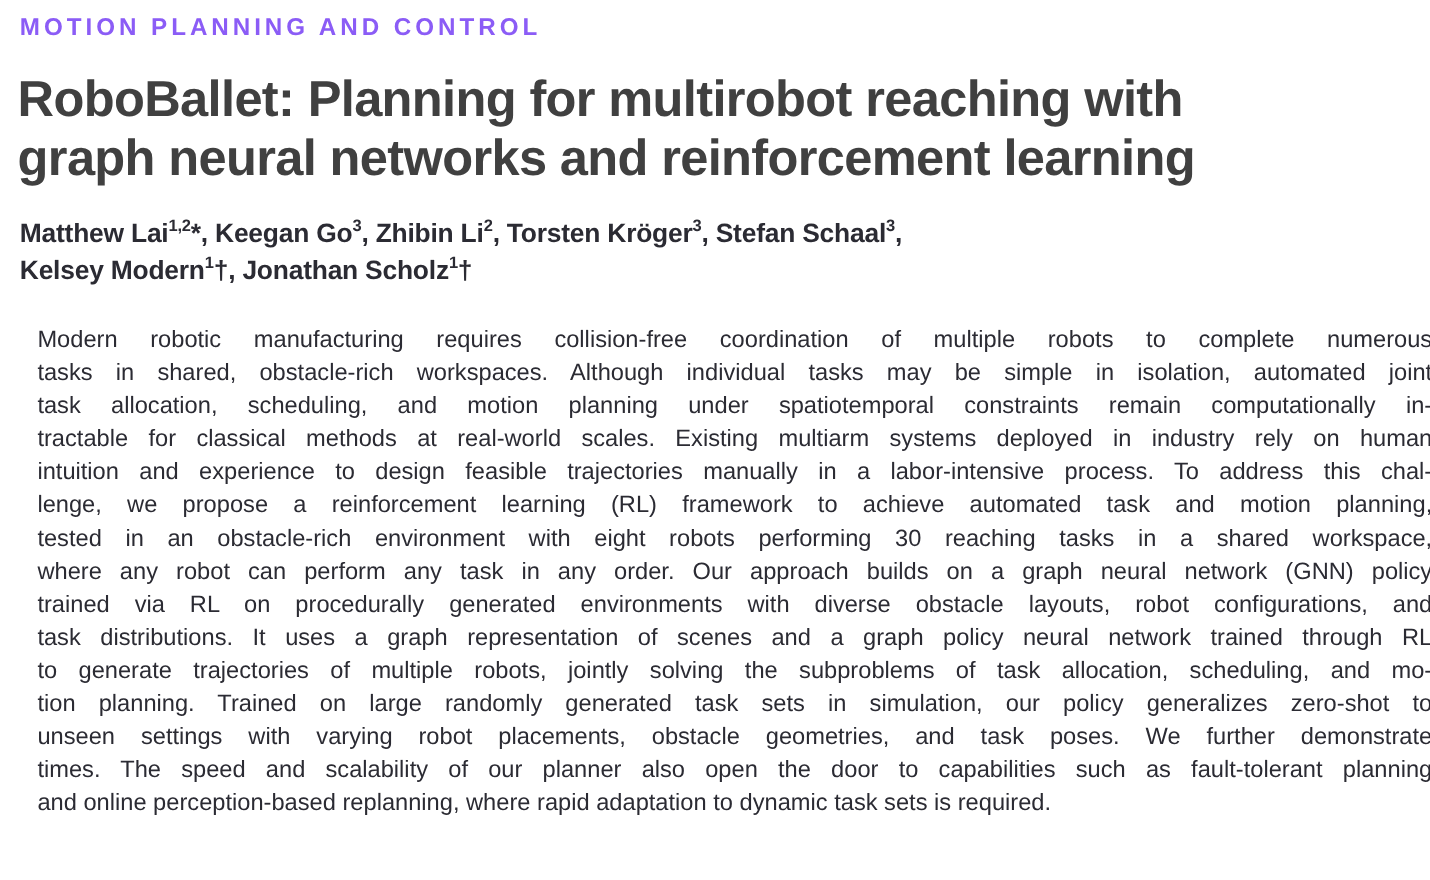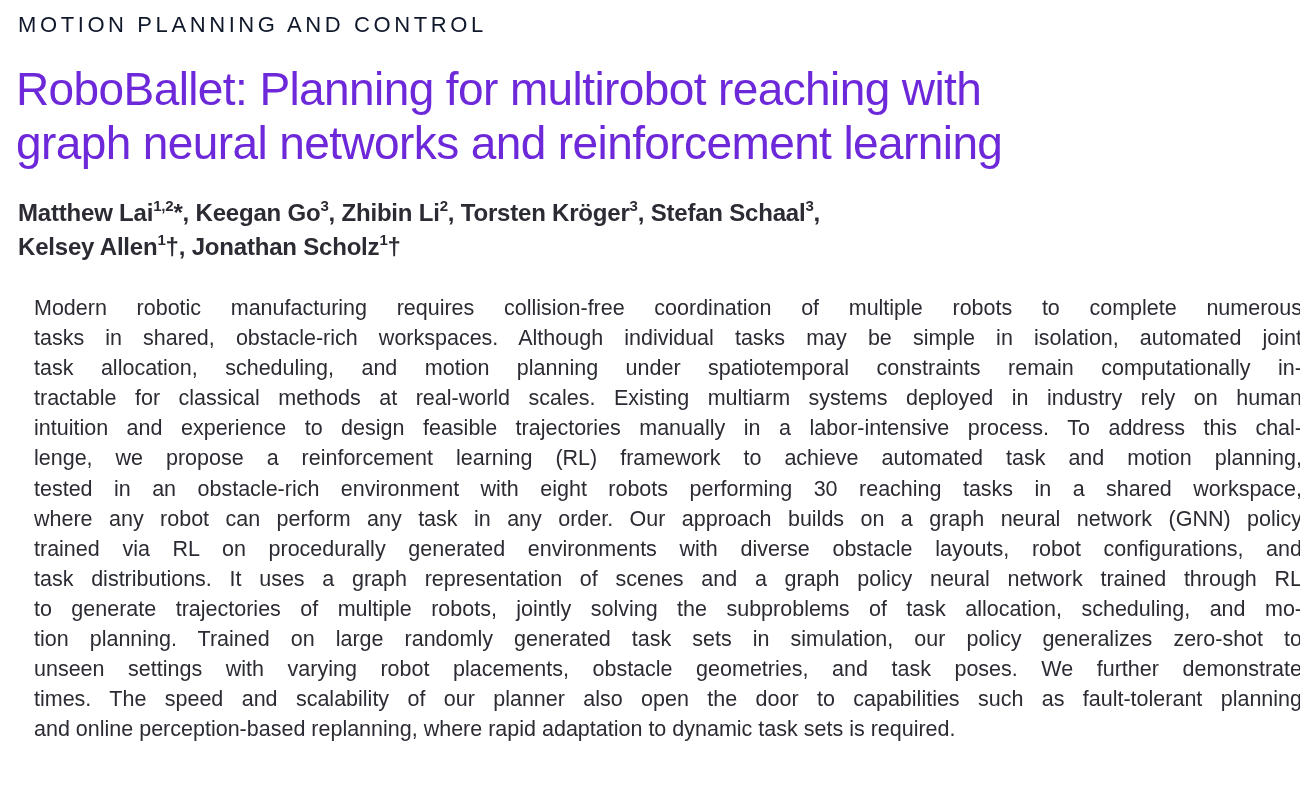--- a/index.html
+++ b/index.html
@@ -19,34 +19,34 @@
       position: absolute;
       left: 18px;
       top: 0;
       width: 1264px;
     }
     .kicker {
       position: absolute;
       left: 0;
       top: 12px;
       font-size: 22px;
-      font-weight: normal;
+      font-weight: bold;
       letter-spacing: 3.6px;
-      color: #0f172a;
+      color: #8b5cf6;
       white-space: nowrap;
     }
     .title {
       position: absolute;
       left: -2px;
       top: 62px;
       margin: 0;
       font-size: 46px;
       line-height: 54px;
-      font-weight: normal;
-      color: #6d28d9;
+      font-weight: bold;
+      color: #404040;
       letter-spacing: -0.6px;
       white-space: nowrap;
     }
     .title-line {
       display: block;
     }
     .authors {
       position: absolute;
       left: 0;
       top: 196px;
@@ -100,21 +100,21 @@
   <h1 class="title">
     <span class="title-line">RoboBallet: Planning for multirobot reaching with</span>
     <span class="title-line">graph neural networks and reinforcement learning</span>
   </h1>
 
   <div class="authors">
     <span class="author-line">
       <span class="author"><span>Matthew Lai</span><sup>1,2</sup><span>*</span><span>, </span></span><span class="author"><span>Keegan Go</span><sup>3</sup><span>, </span></span><span class="author"><span>Zhibin Li</span><sup>2</sup><span>, </span></span><span class="author"><span>Torsten Kröger</span><sup>3</sup><span>, </span></span><span class="author"><span>Stefan Schaal</span><sup>3</sup><span>,</span></span>
     </span>
     <span class="author-line">
-      <span class="author"><span>Kelsey Allen</span><sup>1</sup><span>†</span><span>, </span></span><span class="author"><span>Jonathan Scholz</span><sup>1</sup><span>†</span></span>
+      <span class="author"><span>Kelsey Modern</span><sup>1</sup><span>†</span><span>, </span></span><span class="author"><span>Jonathan Scholz</span><sup>1</sup><span>†</span></span>
     </span>
   </div>
 
   <div class="abstract">
     <span class="abs-line">Modern robotic manufacturing requires collision-free coordination of multiple robots to complete numerous</span>
     <span class="abs-line">tasks in shared, obstacle-rich workspaces. Although individual tasks may be simple in isolation, automated joint</span>
     <span class="abs-line">task allocation, scheduling, and motion planning under spatiotemporal constraints remain computationally in-</span>
     <span class="abs-line">tractable for classical methods at real-world scales. Existing multiarm systems deployed in industry rely on human</span>
     <span class="abs-line">intuition and experience to design feasible trajectories manually in a labor-intensive process. To address this chal-</span>
     <span class="abs-line">lenge, we propose a reinforcement learning (RL) framework to achieve automated task and motion planning,</span>

